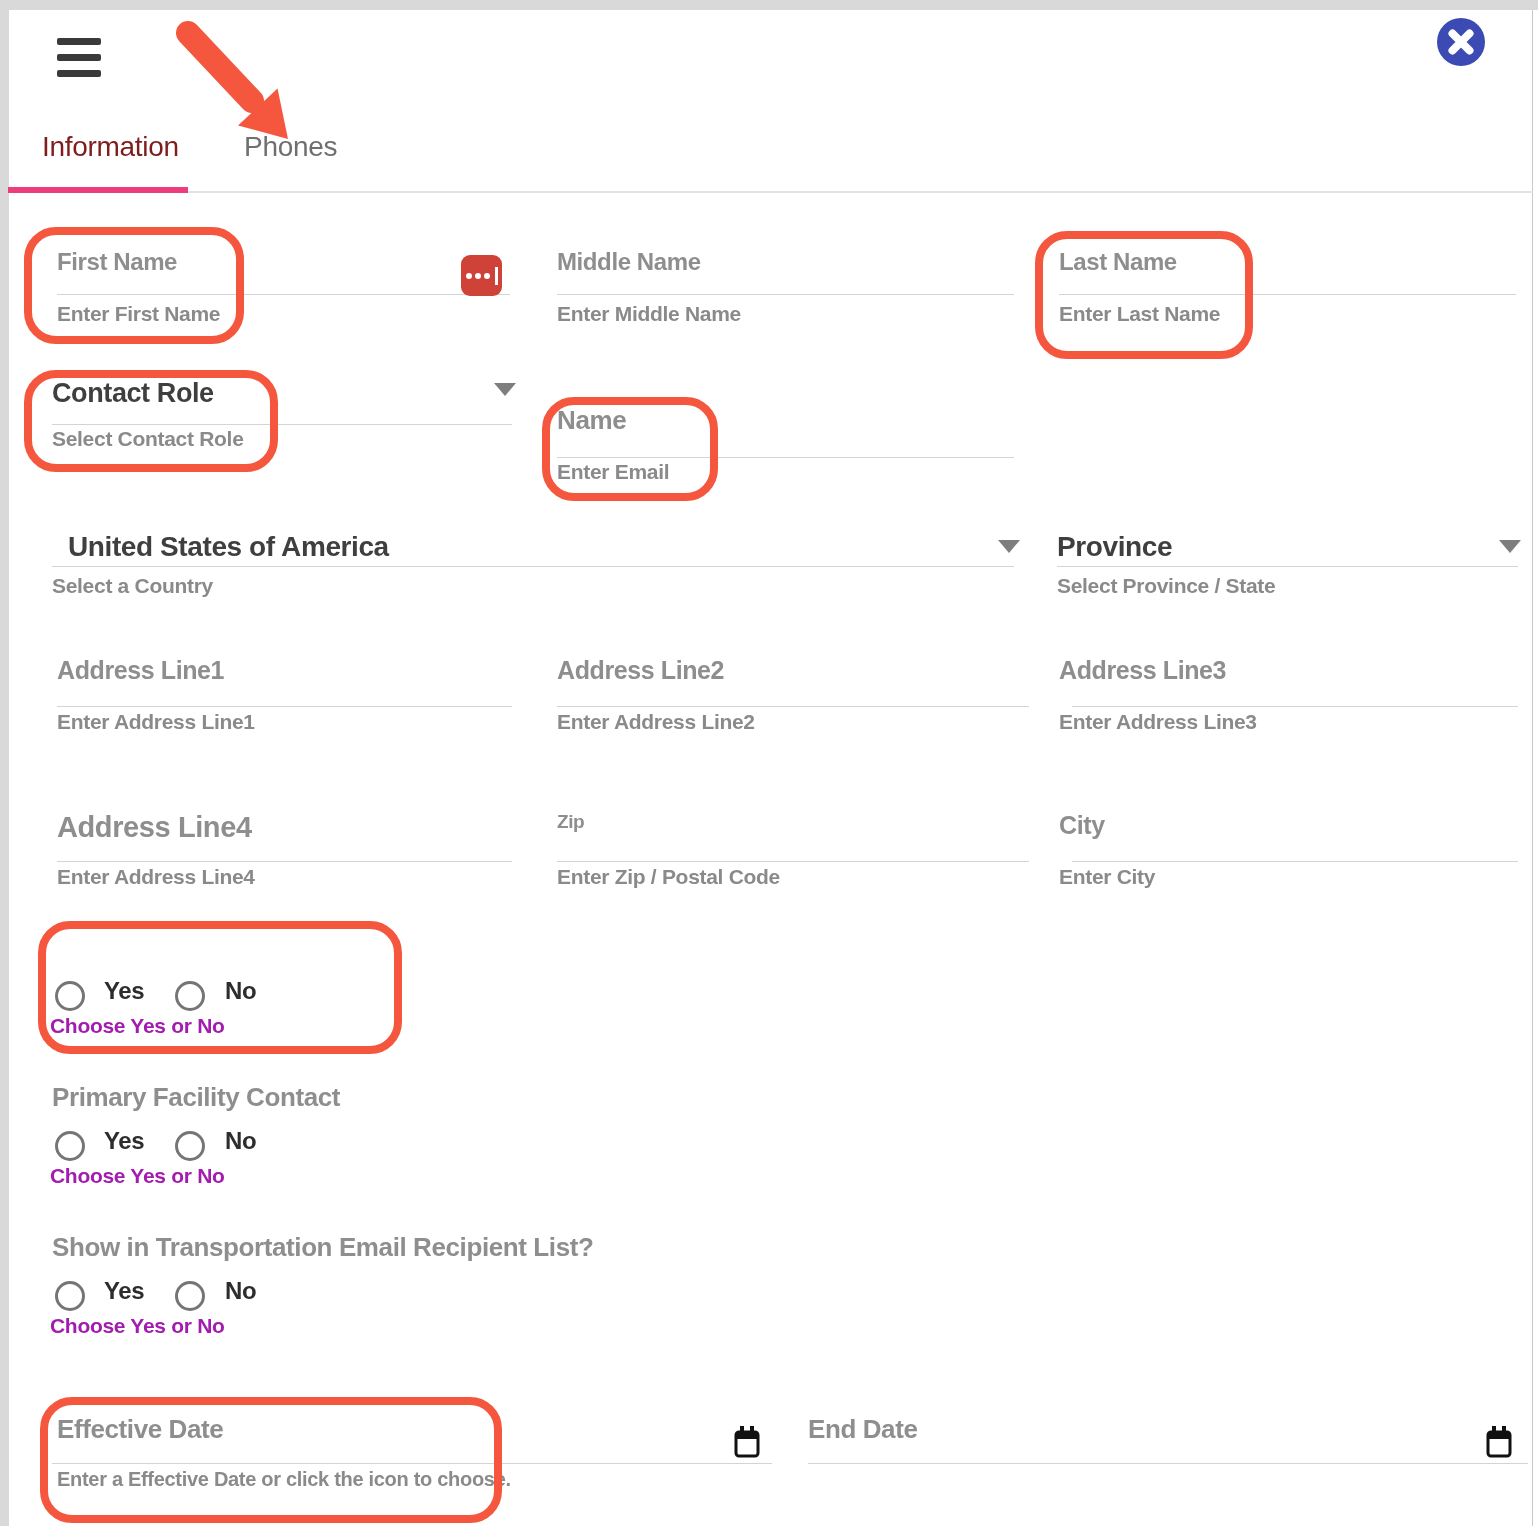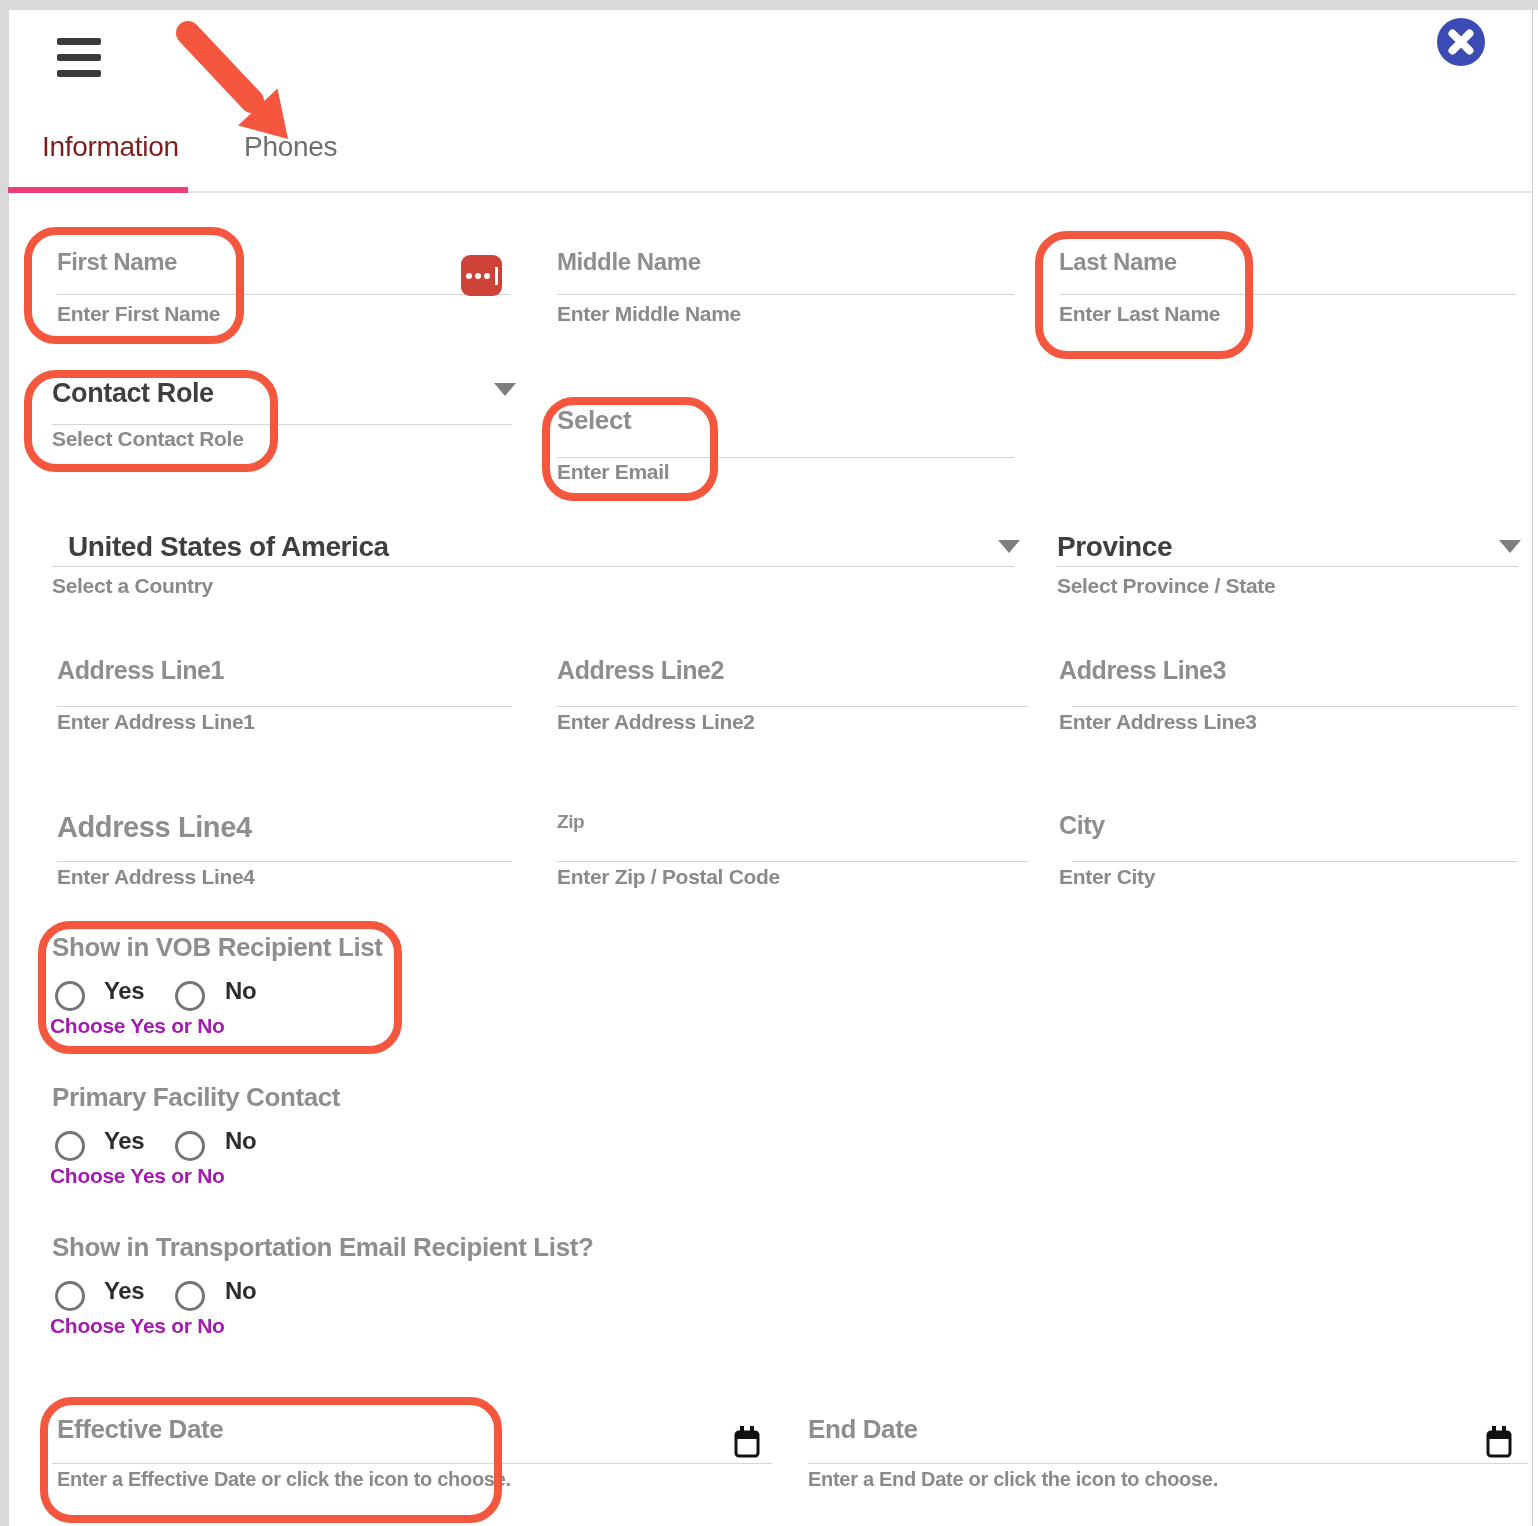--- a/index.html
+++ b/index.html
@@ -95,21 +95,21 @@
 
   <div class="label" style="left:1059px; top:248px">Last Name</div>
   <div class="line" style="left:1059px; top:294px; width:457px"></div>
   <div class="hint" style="left:1059px; top:302px">Enter Last Name</div>
 
   <div class="label dark" style="left:52px; top:378px">Contact Role</div>
   <div class="caret" style="left:494px; top:383px"></div>
   <div class="line" style="left:52px; top:424px; width:460px"></div>
   <div class="hint" style="left:52px; top:427px">Select Contact Role</div>
 
-  <div class="label" style="left:557px; top:405px; font-size:26px">Select</div>
+  <div class="label" style="left:557px; top:405px; font-size:26px">Name</div>
   <div class="line" style="left:557px; top:457px; width:457px"></div>
   <div class="hint" style="left:557px; top:460px">Enter Email</div>
 
   <div class="label dark" style="left:68px; top:531px; font-size:28px">United States of America</div>
   <div class="caret" style="left:998px; top:540px"></div>
   <div class="line" style="left:52px; top:566px; width:962px"></div>
   <div class="hint" style="left:52px; top:574px">Select a Country</div>
 
   <div class="label dark" style="left:1057px; top:531px; font-size:28px">Province</div>
   <div class="caret" style="left:1499px; top:540px"></div>
@@ -133,21 +133,20 @@
   <div class="hint" style="left:57px; top:865px">Enter Address Line4</div>
 
   <div class="label" style="left:557px; top:811px; font-size:19px">Zip</div>
   <div class="line" style="left:557px; top:861px; width:472px"></div>
   <div class="hint" style="left:557px; top:865px">Enter Zip / Postal Code</div>
 
   <div class="label" style="left:1059px; top:811px; font-size:25px">City</div>
   <div class="line" style="left:1072px; top:861px; width:446px"></div>
   <div class="hint" style="left:1059px; top:865px">Enter City</div>
 
-  <div class="group-title" style="left:52px; top:932px">Show in VOB Recipient List</div>
   <div class="radio" style="left:55px; top:981px"></div>
   <div class="radio-label" style="left:104px; top:977px">Yes</div>
   <div class="radio" style="left:175px; top:981px"></div>
   <div class="radio-label" style="left:225px; top:977px">No</div>
   <div class="group-hint" style="left:50px; top:1014px">Choose Yes or No</div>
 
   <div class="group-title" style="left:52px; top:1082px">Primary Facility Contact</div>
   <div class="radio" style="left:55px; top:1131px"></div>
   <div class="radio-label" style="left:104px; top:1127px">Yes</div>
   <div class="radio" style="left:175px; top:1131px"></div>
@@ -176,21 +175,20 @@
   <div class="label" style="left:808px; top:1414px; font-size:26px">End Date</div>
   <div class="cal-icon" style="left:1486px; top:1426px">
     <svg width="26" height="32" viewBox="0 0 26 32">
       <rect x="2" y="6" width="22" height="24" rx="3" fill="none" stroke="#111" stroke-width="3"></rect>
       <path d="M3 7 h20 v6 h-20 z" fill="#111"></path>
       <rect x="6" y="0" width="4" height="7" fill="#111"></rect>
       <rect x="16" y="0" width="4" height="7" fill="#111"></rect>
     </svg>
   </div>
   <div class="line" style="left:808px; top:1463px; width:720px"></div>
-  <div class="hint sm" style="left:808px; top:1468px">Enter a End Date or click the icon to choose.</div>
 
   <div class="annot" style="left:24px;   top:227px;  width:220px; height:117px"></div>
   <div class="annot" style="left:1035px; top:231px;  width:218px; height:128px"></div>
   <div class="annot" style="left:24px;   top:370px;  width:254px; height:102px"></div>
   <div class="annot" style="left:542px;  top:397px;  width:176px; height:104px"></div>
   <div class="annot" style="left:38px;   top:921px;  width:364px; height:133px"></div>
   <div class="annot" style="left:40px;   top:1397px; width:462px; height:126px"></div>
 
 </div>
 

